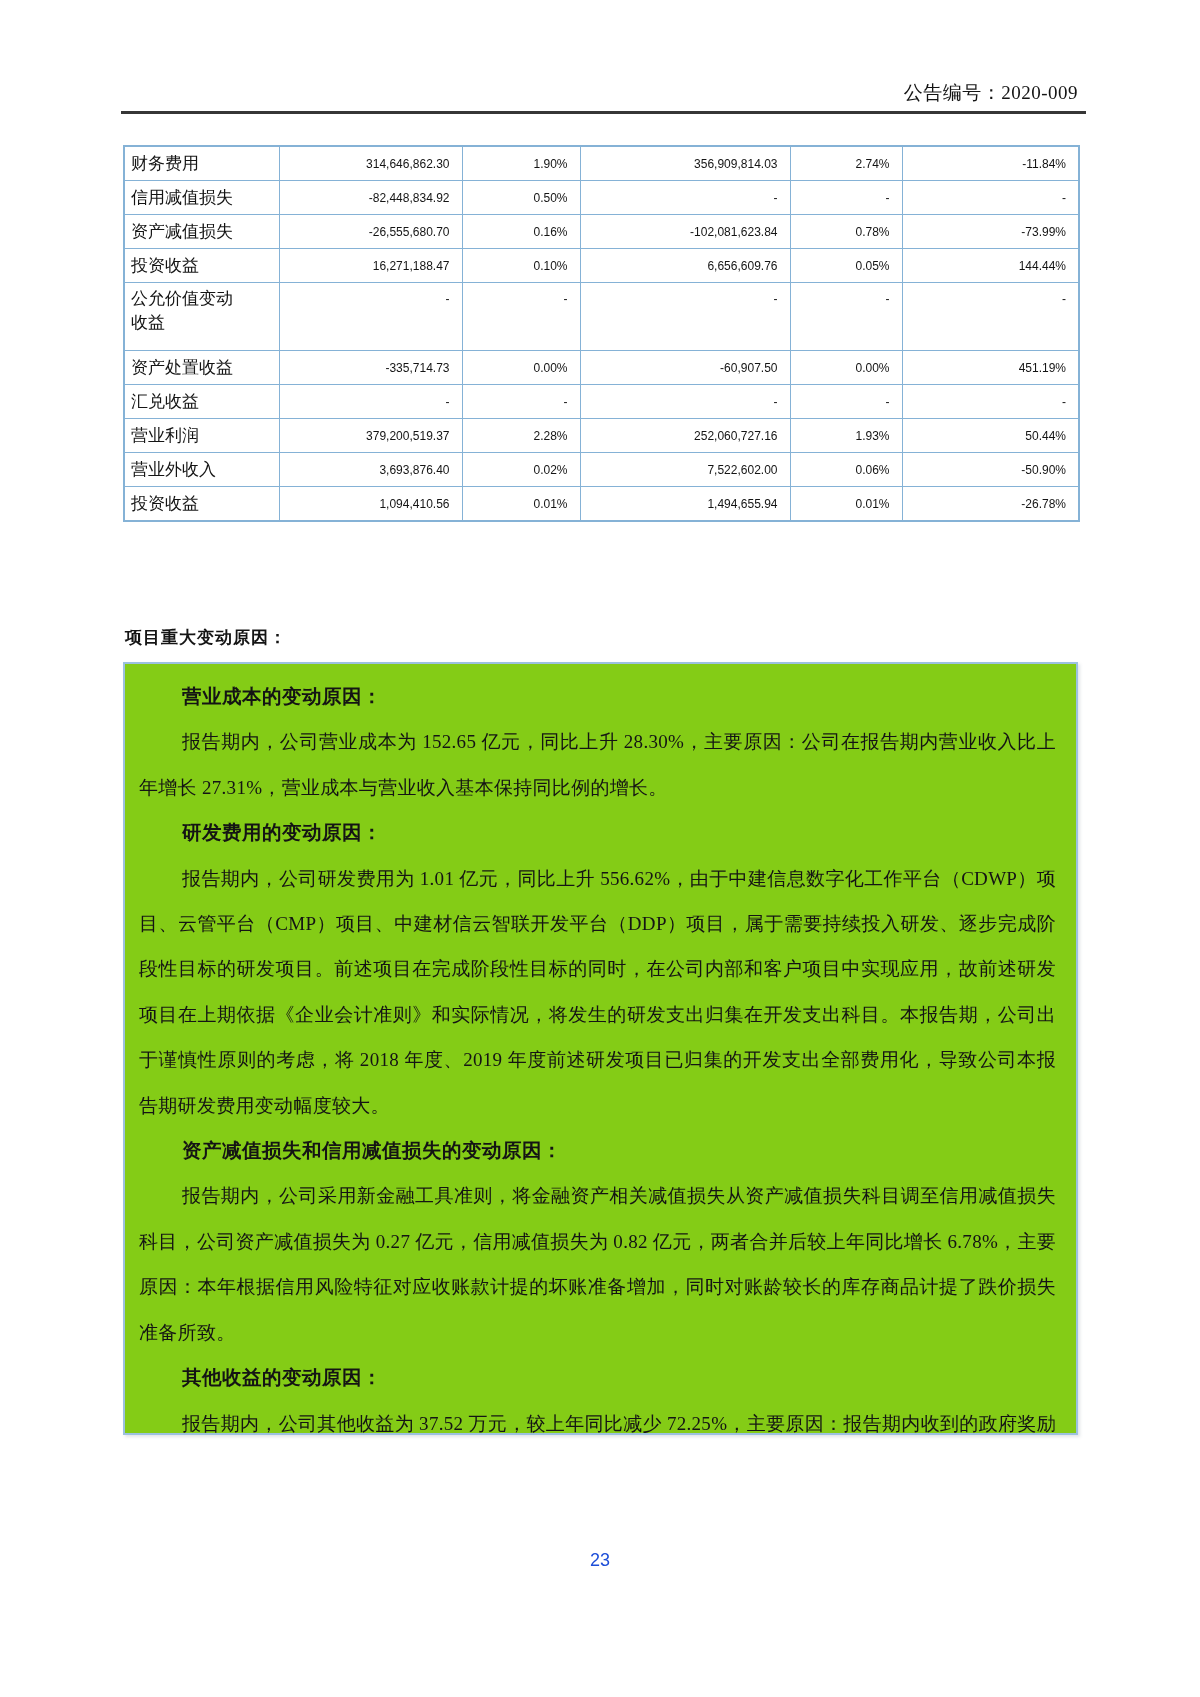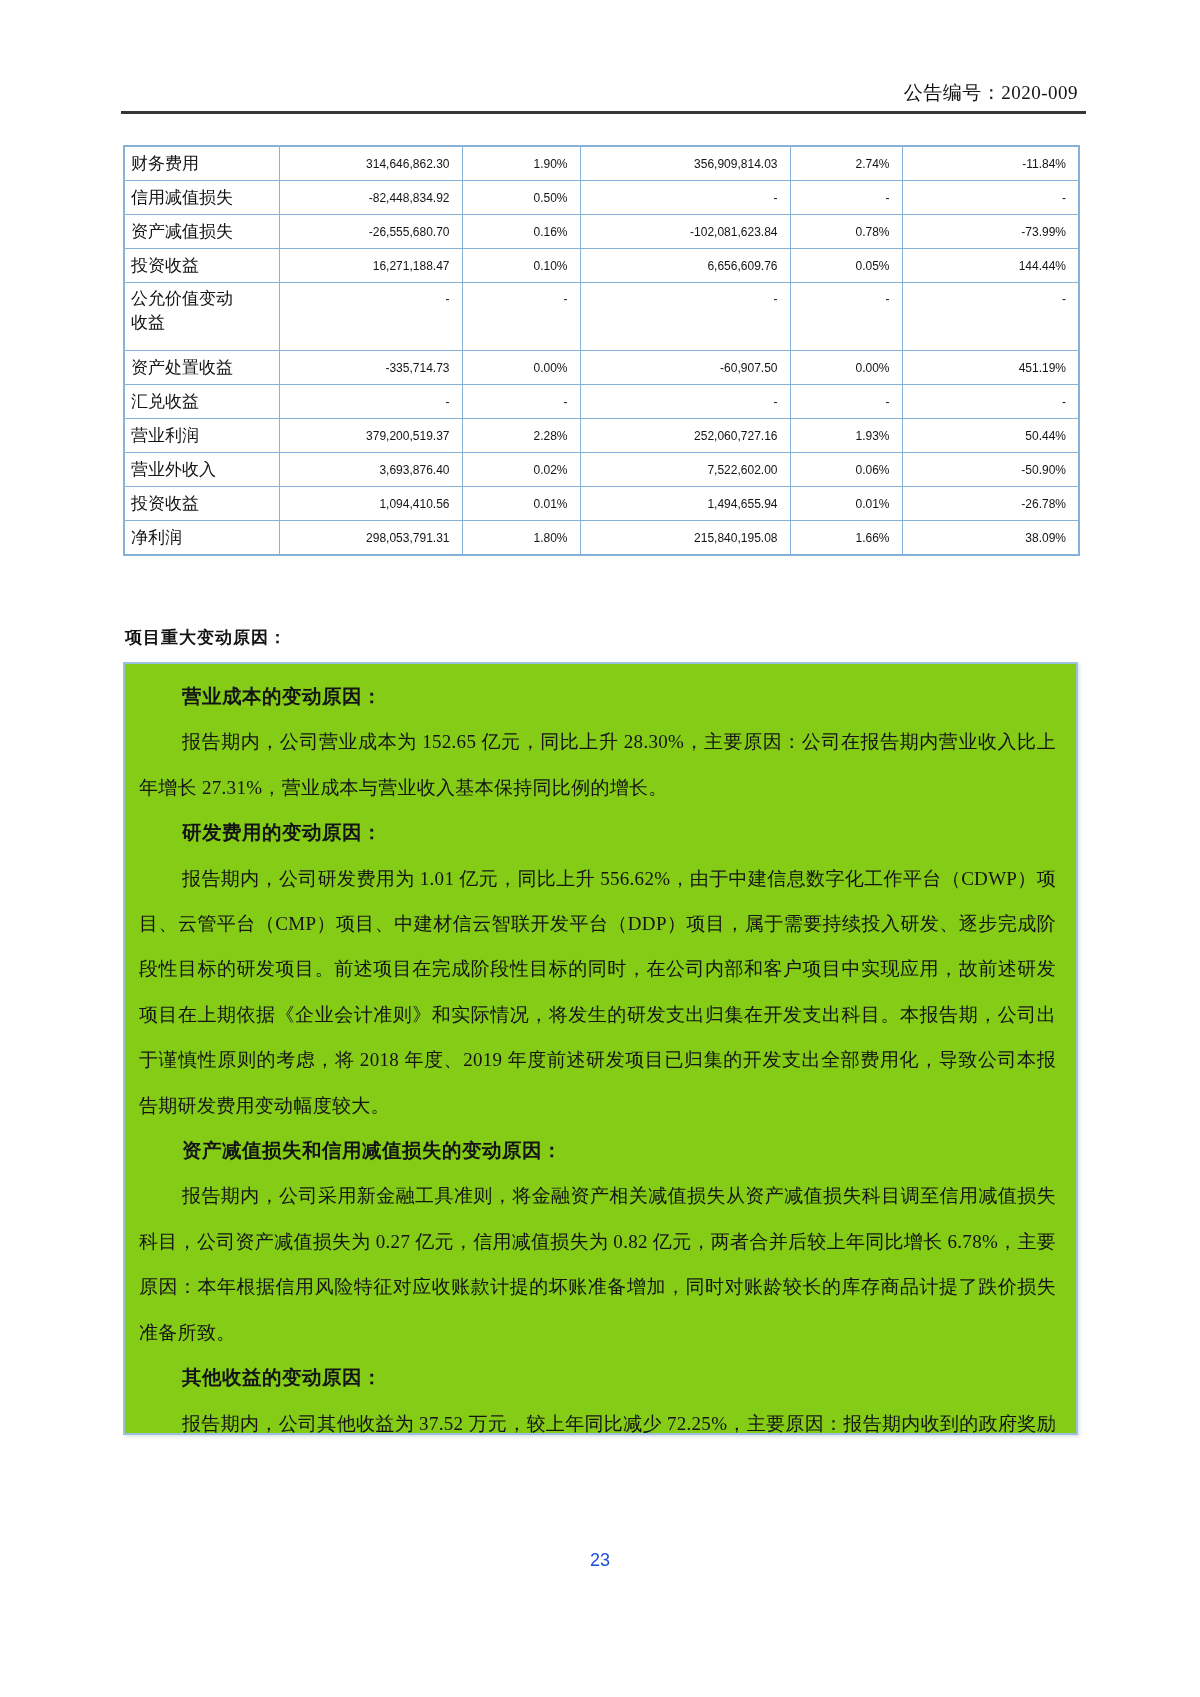--- a/index.html
+++ b/index.html
@@ -216,28 +216,20 @@
           <td class="num">-50.90%</td>
         </tr>
         <tr>
           <td class="label">投资收益</td>
           <td class="num">1,094,410.56</td>
           <td class="num">0.01%</td>
           <td class="num">1,494,655.94</td>
           <td class="num">0.01%</td>
           <td class="num">-26.78%</td>
         </tr>
-        <tr>
-          <td class="label">净利润</td>
-          <td class="num">298,053,791.31</td>
-          <td class="num">1.80%</td>
-          <td class="num">215,840,195.08</td>
-          <td class="num">1.66%</td>
-          <td class="num">38.09%</td>
-        </tr>
       </tbody>
   </table>
 
   <div class="section-title">项目重大变动原因：</div>
 
   <div class="reasons-box">
       <h3>营业成本的变动原因：</h3>
       <p>报告期内，公司营业成本为 152.65 亿元，同比上升 28.30%，主要原因：公司在报告期内营业收入比上年增长 27.31%，营业成本与营业收入基本保持同比例的增长。</p>
       <h3>研发费用的变动原因：</h3>
       <p>报告期内，公司研发费用为 1.01 亿元，同比上升 556.62%，由于中建信息数字化工作平台（CDWP）项目、云管平台（CMP）项目、中建材信云智联开发平台（DDP）项目，属于需要持续投入研发、逐步完成阶段性目标的研发项目。前述项目在完成阶段性目标的同时，在公司内部和客户项目中实现应用，故前述研发项目在上期依据《企业会计准则》和实际情况，将发生的研发支出归集在开发支出科目。本报告期，公司出于谨慎性原则的考虑，将 2018 年度、2019 年度前述研发项目已归集的开发支出全部费用化，导致公司本报告期研发费用变动幅度较大。</p>

